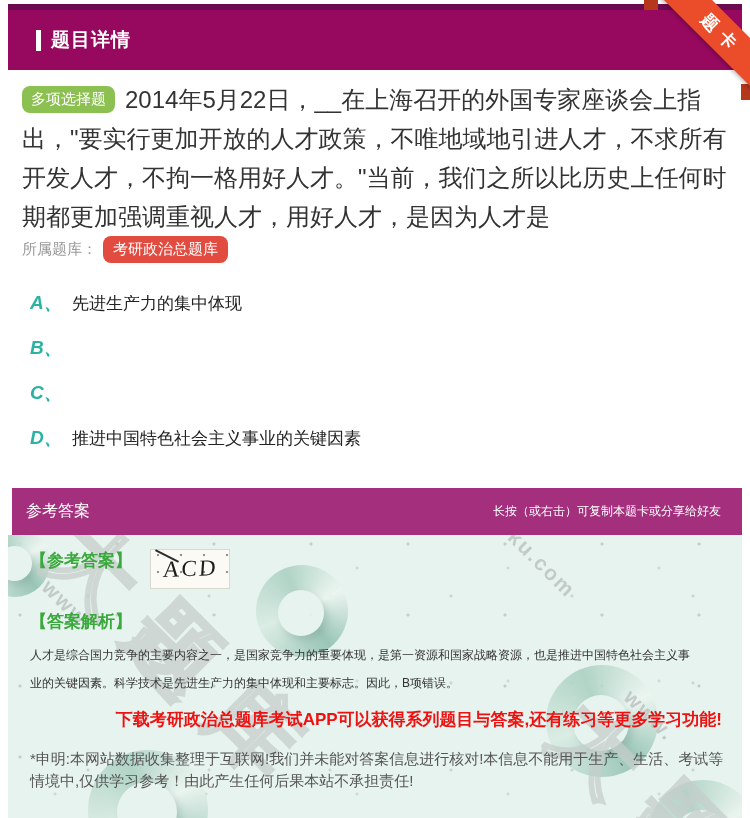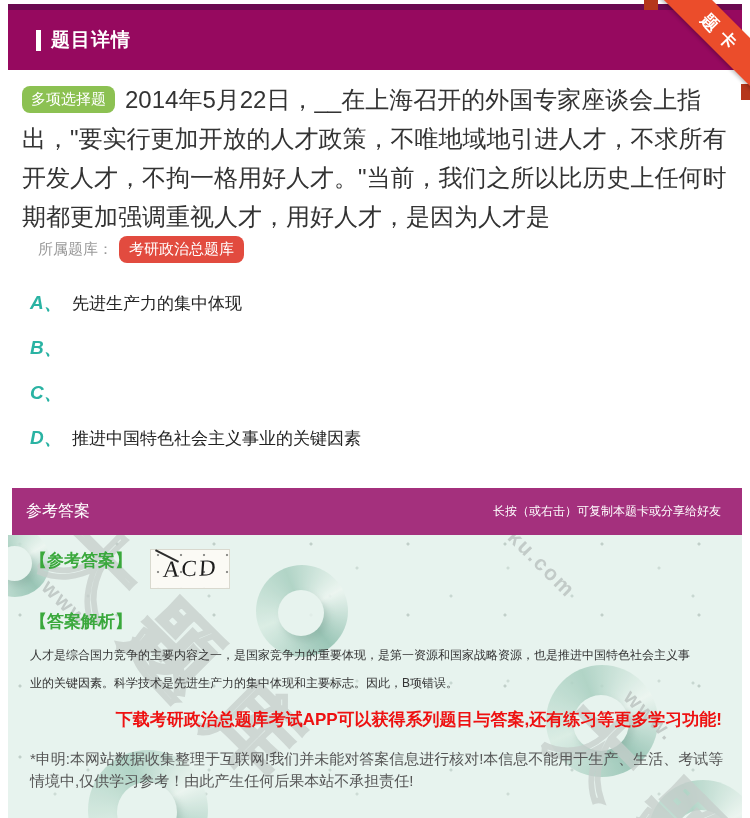--- a/index.html
+++ b/index.html
@@ -27,21 +27,21 @@
     box-shadow:0 2px 4px rgba(0,0,0,.25);
   }
   .ribbon-band span { color:#fff; font-size:17px; font-weight:bold; letter-spacing:8px; padding-left:8px; }
 
   
   .question-block { position:absolute; left:22px; right:14px; top:80px; font-size:24px; line-height:39px; color:#333; }
   .type-badge {
     display:inline-block; background:#8cc152; color:#fff; font-size:15px; line-height:normal;
     padding:4px 9px; border-radius:8px; margin-right:10px; vertical-align:4px;
   }
-  .bank-row { position:absolute; left:38px; top:234px; height:30px; display:flex; align-items:center;justify-content:center; }
+  .bank-row { position:absolute; left:22px; top:234px; height:30px; display:flex; align-items:center;justify-content:center; }
   .bank-label { color:#999; font-size:15px; }
   .bank-badge {
     display:inline-block; background:#e24b3f; color:#fff; font-size:15px;
     padding:4px 10px; border-radius:8px; margin-left:6px;
   }
 
   .options { position:absolute; left:30px; right:20px; top:290px; }
   .option-row { display:flex; align-items:baseline; margin-bottom:22px; height:23px; }
   .option-letter { font-style:italic; font-weight:bold; font-size:19px; color:#2ab3a3; width:42px; flex:none; }
   .option-text { font-size:17px; color:#222; }

